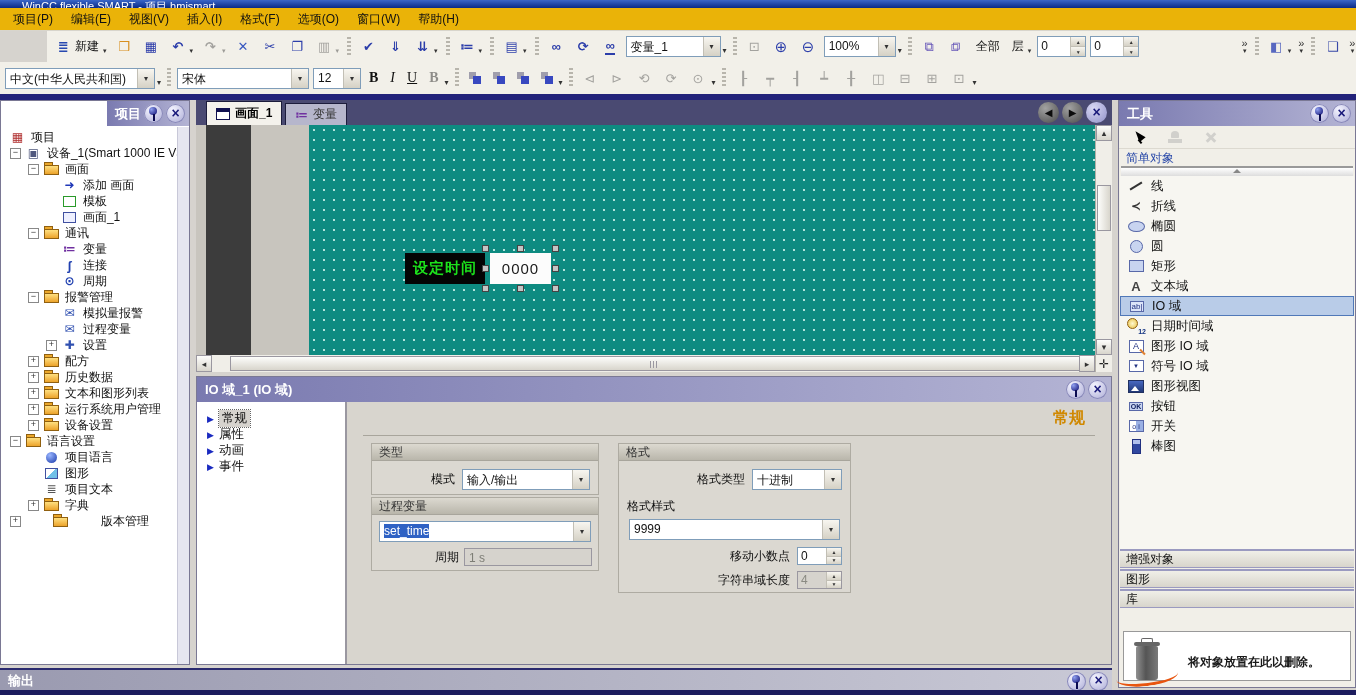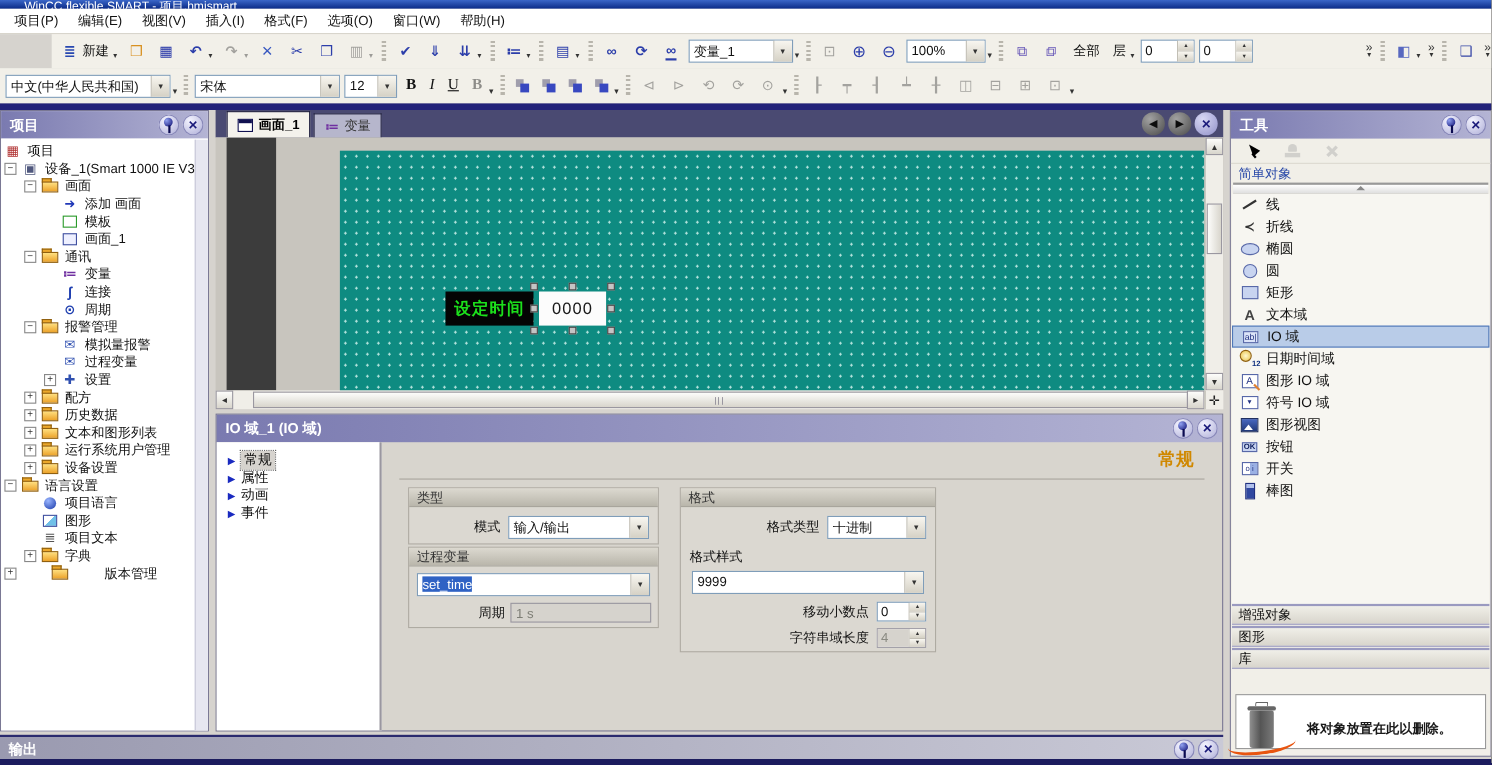--- a/index.html
+++ b/index.html
@@ -2,21 +2,21 @@
 <html><head>
 <meta charset="utf-8">
 <style>
   html,body{margin:0;padding:0;background:#555;}
   .app{position:relative;width:1356px;height:695px;background:#d6d3ce;overflow:hidden;
        font-family:"Liberation Sans","DejaVu Sans",sans-serif;font-size:12px;color:#111;}
 
   
   .titlebar{position:absolute;left:0;top:0;width:100%;height:8px;background:linear-gradient(#3a66c8,#0a2a86);
             color:#fff;font-size:11px;line-height:13px;padding-left:22px;overflow:hidden;box-sizing:border-box;}
-  .menubar{position:absolute;left:0;top:8px;width:100%;height:23px;background:#ffffff;border-bottom:1px solid #d8d5cc;
+  .menubar{position:absolute;left:0;top:8px;width:100%;height:23px;background:#eab308;border-bottom:1px solid #d8d5cc;
            display:flex;align-items:center;padding-left:4px;box-sizing:border-box;}
   .menu-item{padding:3px 9px;cursor:default;}
   .tbar{position:absolute;left:0;width:100%;background:#f2f0e9;display:flex;align-items:center;padding-left:3px;box-sizing:border-box;}
   .tb1{top:31px;height:31px;margin-left:47px;}
   .tb2{top:62px;height:32px;}
   .hband{position:absolute;left:0;top:94px;width:100%;height:6px;background:#23237a;}
   .bottombar{position:absolute;left:0;top:690px;width:100%;height:5px;background:#1c1c5e;}
 
   .tb-sep{width:4px;height:20px;margin:0 4px;background:repeating-linear-gradient(to bottom,#b8b5ac 0 2px,transparent 2px 4px);flex:none;}
   .tb-gap{flex:1;}
@@ -88,21 +88,21 @@
   .ph-sp{flex:1;}
   .pinbtn,.xbtn{width:19px;height:19px;border-radius:50%;margin-left:3px;position:relative;flex:none;
                background:radial-gradient(circle at 35% 30%,#f4f4ff,#a8a8d4);box-shadow:inset 0 0 0 1px #8888b8;}
   .pinbtn::before{content:"";position:absolute;left:5px;top:3px;width:8px;height:8px;border-radius:50%;
                   background:radial-gradient(circle at 30% 30%,#90a0f0,#0a0a70);}
   .pinbtn::after{content:"";position:absolute;left:9px;top:10px;width:2px;height:7px;background:#0a0a50;}
   .xbtn{display:flex;align-items:center;justify-content:center;color:#1a1a7a;font-weight:bold;font-size:14px;}
   .xbtn::before{content:"×";margin-top:-2px;}
 
   
-  .project-panel{position:absolute;left:0;top:100px;width:190px;height:565px;background:#fff;border:1px solid #7a7894;box-sizing:border-box;display:flex;flex-direction:column;}
+  .project-panel{position:absolute;left:0;top:100px;width:190px;height:565px;background:#fff;border:1px solid #7a7894;box-sizing:border-box;display:flex;flex-direction:column;align-items:flex-end;}
   .tree{flex:1;background:#fff;padding-top:3px;overflow:hidden;position:relative;}
   .tree-sb{position:absolute;right:0;top:0;bottom:0;width:11px;background:#e6e6f0;border-left:1px solid #c8c8d8;}
   .trow{display:flex;align-items:center;height:16px;white-space:nowrap;}
   .texp{width:9px;height:9px;border:1px solid #888;background:#fff;display:inline-flex;align-items:center;justify-content:center;
         font-size:9px;line-height:1;margin-right:4px;color:#333;flex:none;box-sizing:content-box;}
   .texp.minus::before{content:"−";margin-top:-1px;}
   .texp.plus::before{content:"+";margin-top:-1px;}
   .texp-spacer{width:15px;flex:none;}
   .tlabel{padding:0 2px;}
   .ti{width:17px;height:14px;margin-right:3px;display:inline-flex;align-items:center;justify-content:center;font-size:12px;flex:none;position:relative;}
@@ -133,22 +133,22 @@
   .tab-tag-icon::before{content:"≔";}
   .navbtns{margin-left:auto;display:flex;align-items:center;gap:3px;padding-right:5px;height:100%;}
   .cnav{width:21px;height:21px;border-radius:50%;display:flex;align-items:center;justify-content:center;flex:none;}
   .cnav.gray{background:radial-gradient(circle at 35% 30%,#a2a2a2,#4a4a4a);color:#0c0c0c;font-size:10px;}
   .cnav.back::before{content:"◀";} .cnav.fwd::before{content:"▶";}
   .cnav.close{background:radial-gradient(circle at 35% 30%,#d8d8f4,#9090c8);color:#1a1a7a;font-weight:bold;font-size:14px;}
   .cnav.close::before{content:"×";margin-top:-2px;}
 
   .canvas{position:absolute;left:196px;top:125px;width:916px;height:230px;background:#c8c5be;overflow:hidden;}
   .darkstrip{position:absolute;left:10px;top:0;width:45px;height:100%;background:#3c3c3c;}
-  .screen{position:absolute;left:113px;top:12px;width:786px;height:100%;background-color:#0e8b81;
-          background-image:radial-gradient(#b5e4dd 1px,transparent 1.3px);background-size:10px 10px;}
+  .screen{position:absolute;left:113px;top:0;width:786px;height:100%;background-color:#0e8b81;
+          background-image:radial-gradient(#b5e4dd 1px,transparent 1.3px);background-size:10px 10px;padding-left:48px;}
   .textfield{position:absolute;left:96px;top:128px;width:80px;height:31px;background:#040404;color:#1ce01c;
              display:flex;align-items:center;justify-content:center;font-size:15px;font-weight:bold;letter-spacing:1px;}
   .iofield{position:absolute;left:181px;top:128px;width:61px;height:31px;background:#fcfcfc;color:#1a1a1a;
            display:flex;align-items:center;justify-content:center;font-size:15px;letter-spacing:1px;}
   .hdl{position:absolute;width:7px;height:7px;background:#c4c4c4;border:1px solid #444;box-sizing:border-box;}
   .h-tl{left:-8px;top:-8px;} .h-tm{left:calc(50% - 4px);top:-8px;} .h-tr{right:-8px;top:-8px;}
   .h-ml{left:-8px;top:calc(50% - 4px);} .h-mr{right:-8px;top:calc(50% - 4px);}
   .h-bl{left:-8px;bottom:-8px;} .h-bm{left:calc(50% - 4px);bottom:-8px;} .h-br{right:-8px;bottom:-8px;}
 
   .vscroll{position:absolute;right:0;top:0;width:17px;height:100%;background:#f0eee8;border-left:1px solid #b4b1a8;box-sizing:border-box;}

